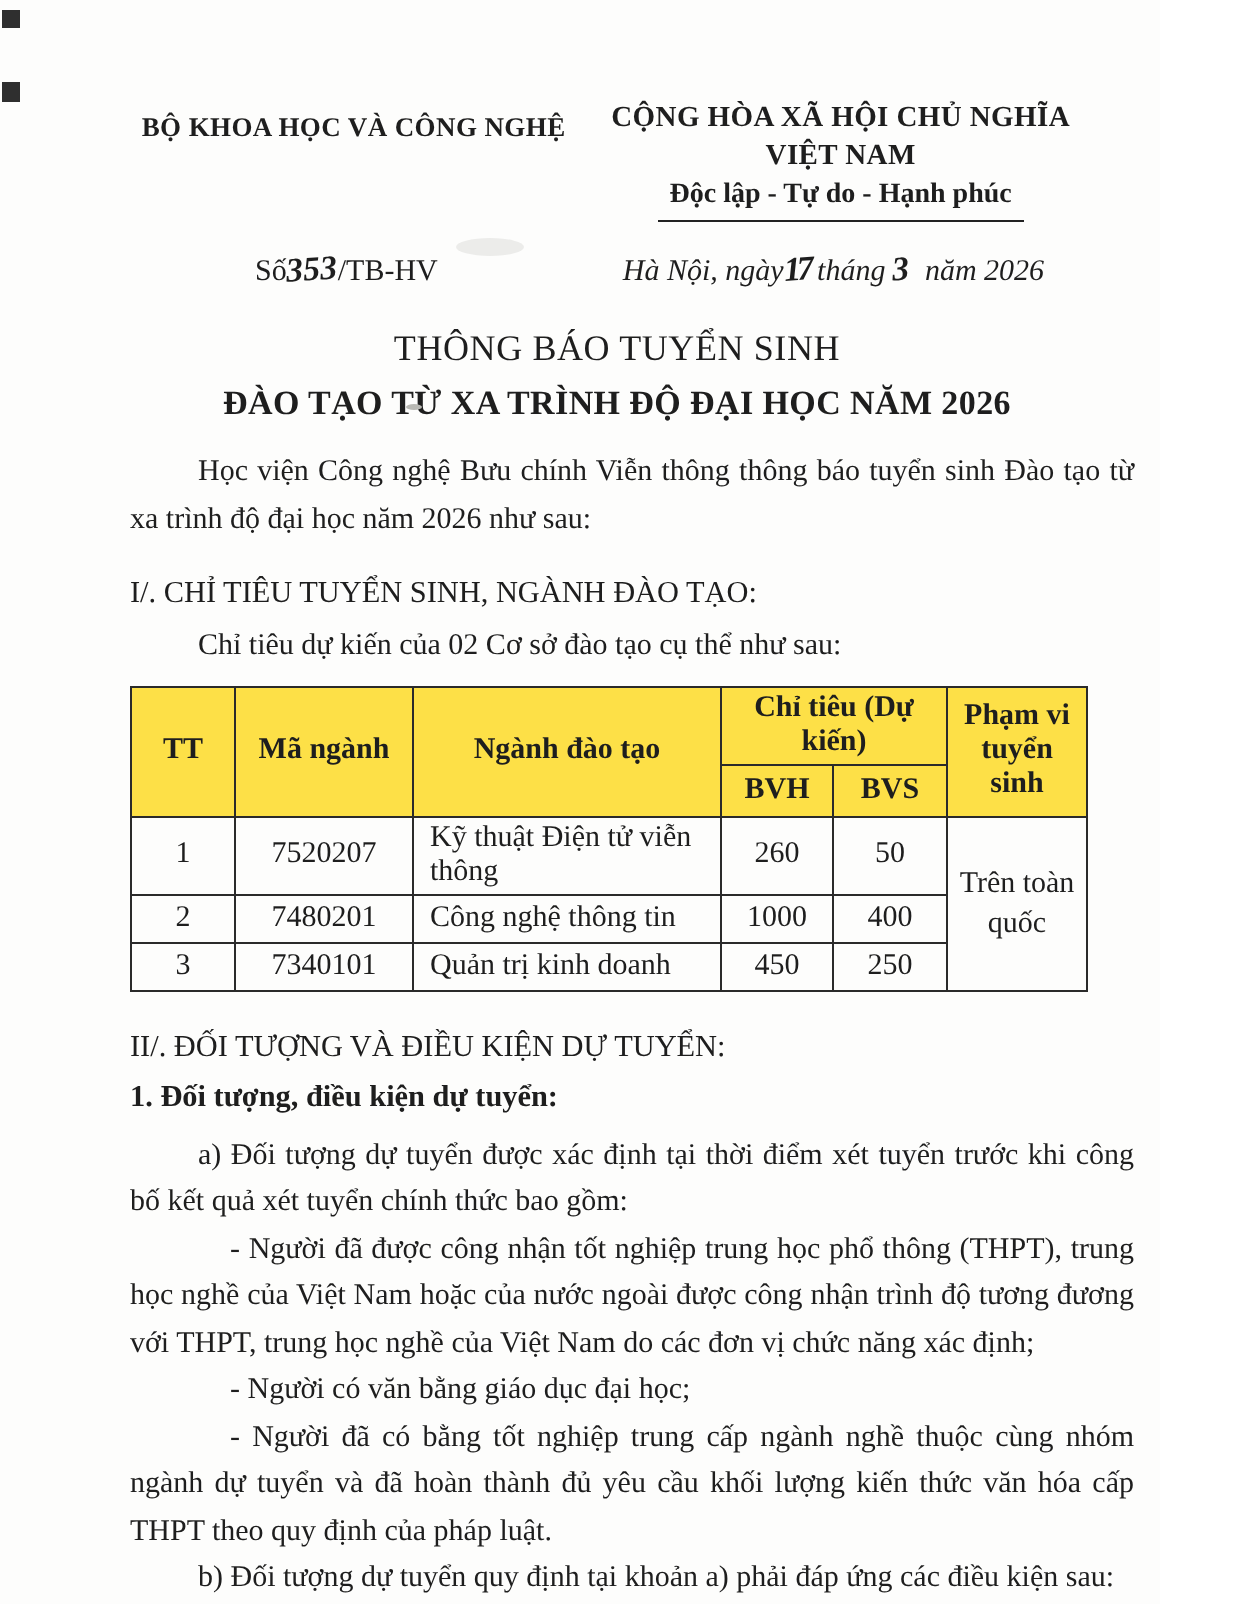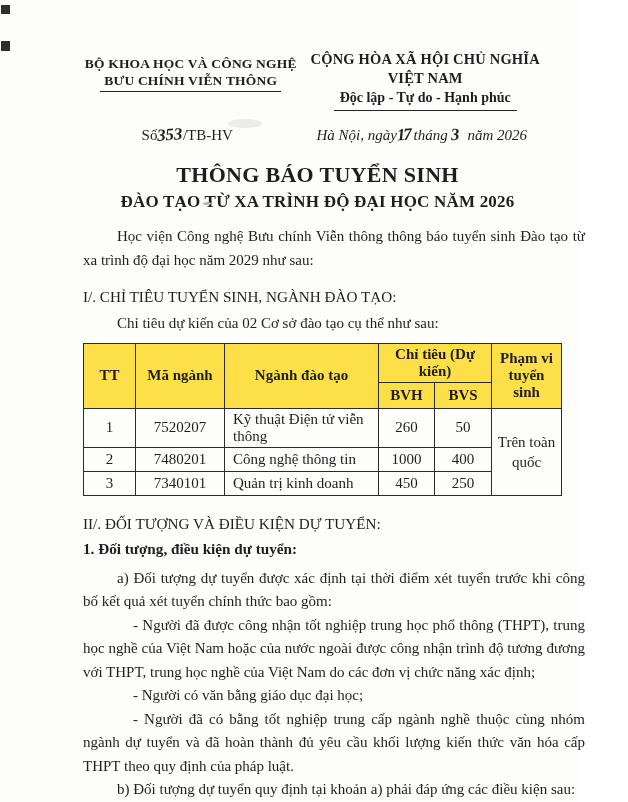--- a/index.html
+++ b/index.html
@@ -8,21 +8,21 @@
     width: 628px; height: 802px;
     font-family: "Liberation Serif", "DejaVu Serif", serif;
     color: #1e1e1e;
     position: relative;
     overflow: hidden;
   }
   .doc {
     position: relative;
     width: 580px; height: 802px;
     background: #fdfdfc;
-    padding: 50px 28px 0 83px;
+    padding: 50px 28px 0 65px;
   }
   
   .scan-mark { position: absolute; background: #2f2f2f; }
   .scan-mark.m1 { left: 1px; top: 5px;  width: 9px; height: 9px; }
   .scan-mark.m2 { left: 1px; top: 41px; width: 9px; height: 10px; }
   .scan-smudge { position: absolute; left: 228px; top: 119px; width: 34px; height: 9px;
                  background: #ececе8; background: #ececea; border-radius: 50%; }
   .scan-dot { position: absolute; left: 203px; top: 202px; width: 8px; height: 3px;
               background: #b9b9b4; border-radius: 50%; }
 
@@ -37,21 +37,21 @@
   .motto2 .u { display: inline-block; border-bottom: 1.6px solid #222; padding: 0 6px 2px 6px; }
 
   .numdate { display: flex; justify-content: space-between; margin-top: 14px; }
   .doc-no { width: 248px; text-align: center; font-size: 15px; }
   .dateline { width: 310px; text-align: center; font-style: italic; font-size: 15px; }
   .hand { font-weight: bold; font-style: italic; font-size: 17px; display: inline-block; transform: rotate(-4deg); }
   .hand.day { letter-spacing: -2px; }
 
   
   .title { text-align: center; margin-top: 16px; }
-  .title .t1 { font-weight: bold; font-size: 22px; line-height: 27px; letter-spacing: .3px; }
+  .title .t1 { font-weight: normal; font-size: 18px; line-height: 27px; letter-spacing: .3px; }
   .title .t2 { font-weight: bold; font-size: 17px; line-height: 27px; letter-spacing: .2px; }
 
   
   .body-col { width: 502px; }
   p.body { font-size: 15px; line-height: 23.5px; text-align: justify; }
   .ind1 { text-indent: 34px; }
   .ind2 { text-indent: 50px; }
   .intro { margin-top: 10px; }
   .h-sec { font-weight: normal; font-size: 15.2px; line-height: 23px; }
   .h-I   { margin-top: 13px; }
@@ -88,41 +88,40 @@
 <div class="doc">
 
   <span class="scan-mark m1"></span>
   <span class="scan-mark m2"></span>
   <span class="scan-smudge"></span>
   <span class="scan-dot"></span>
 
   <div class="hdr">
     <div class="hdr-left">
       <div class="org-line">BỘ KHOA HỌC VÀ CÔNG NGHỆ</div>
-      <div class="org-line"><span class="u">BƯU CHÍNH VIỄN THÔNG</span></div>
     </div>
     <div class="hdr-right">
       <div class="motto1">CỘNG HÒA XÃ HỘI CHỦ NGHĨA VIỆT NAM</div>
       <div class="motto2"><span class="u">Độc lập - Tự do - Hạnh phúc</span></div>
     </div>
   </div>
 
   <div class="numdate">
     <div class="doc-no"><span>Số</span><span class="hand">353</span><span>/TB-HV</span></div>
     <div class="dateline"><span>Hà Nội, ngày</span><span class="hand day">17</span> <span>tháng</span> <span class="hand">3</span>&nbsp; <span>năm 2026</span></div>
   </div>
 
   <div class="title">
     <div class="t1">THÔNG BÁO TUYỂN SINH</div>
     <div class="t2">ĐÀO TẠO TỪ XA TRÌNH ĐỘ ĐẠI HỌC NĂM 2026</div>
   </div>
 
   <div class="body-col">
 
-    <p class="body ind1 intro">Học viện Công nghệ Bưu chính Viễn thông thông báo tuyển sinh Đào tạo từ xa trình độ đại học năm 2029 như sau:</p>
+    <p class="body ind1 intro">Học viện Công nghệ Bưu chính Viễn thông thông báo tuyển sinh Đào tạo từ xa trình độ đại học năm 2026 như sau:</p>
 
     <p class="h-sec h-I">I/. CHỈ TIÊU TUYỂN SINH, NGÀNH ĐÀO TẠO:</p>
     <p class="body ind1 note">Chỉ tiêu dự kiến của 02 Cơ sở đào tạo cụ thể như sau:</p>
 
     <table class="quota">
       <colgroup>
         <col class="col-tt">
           <col class="col-code">
           <col class="col-major">
         <col class="col-bvh">

